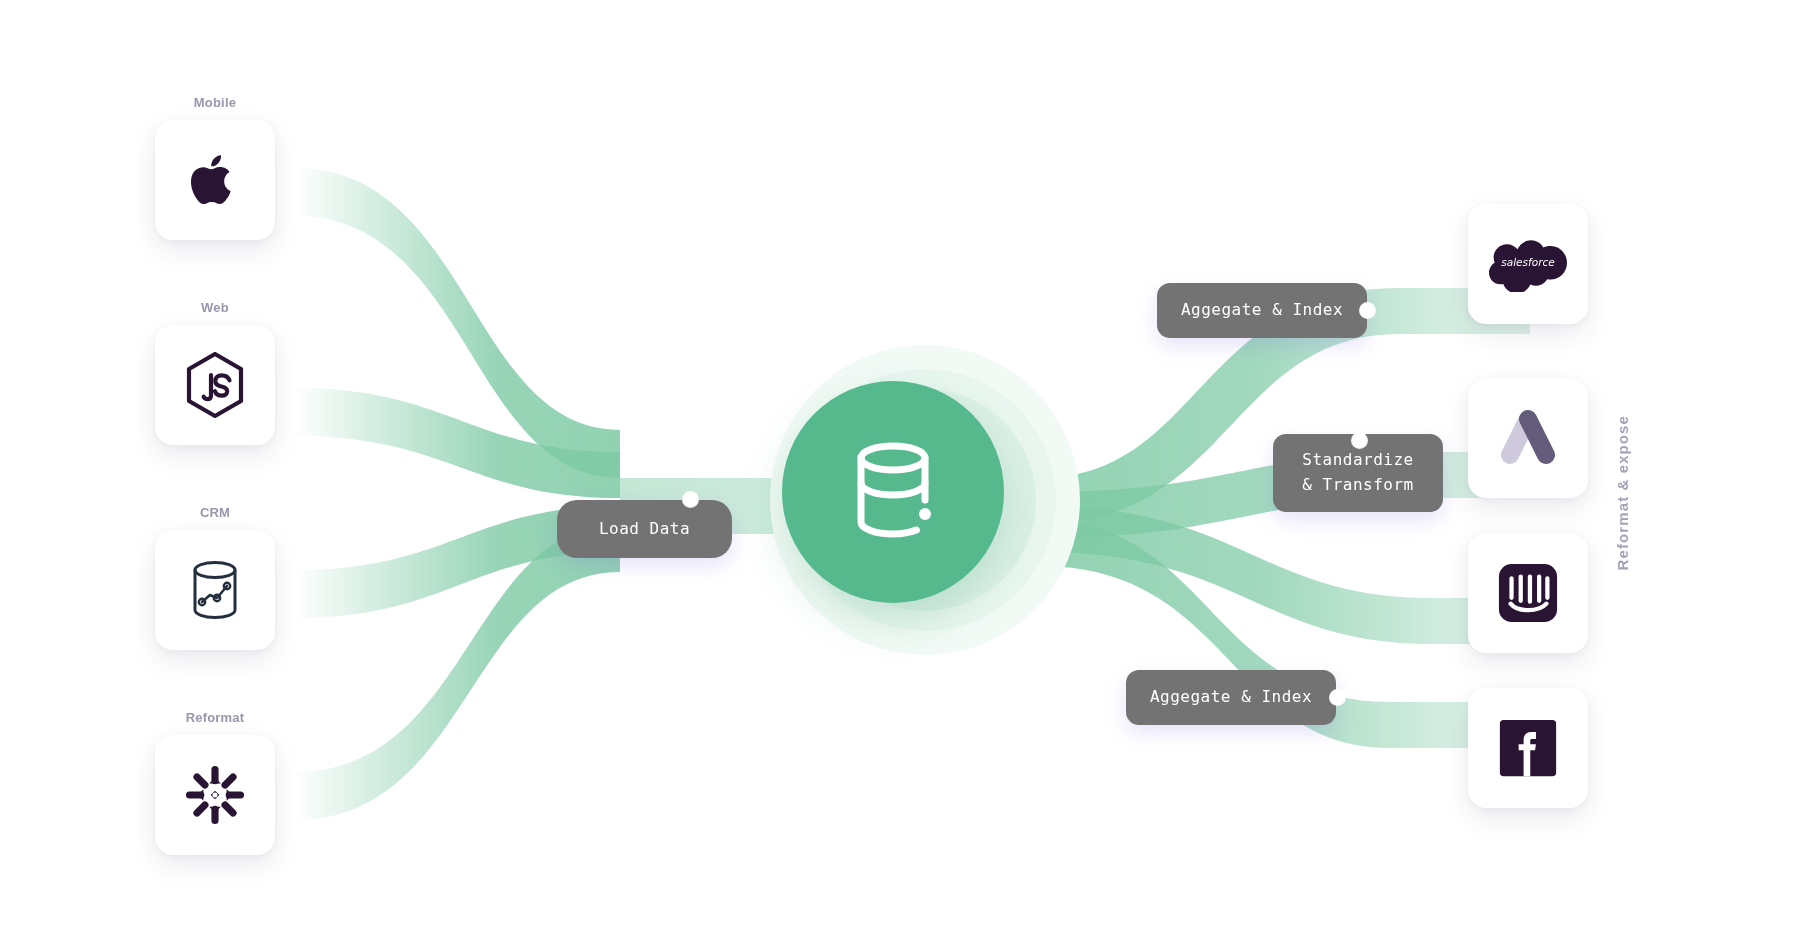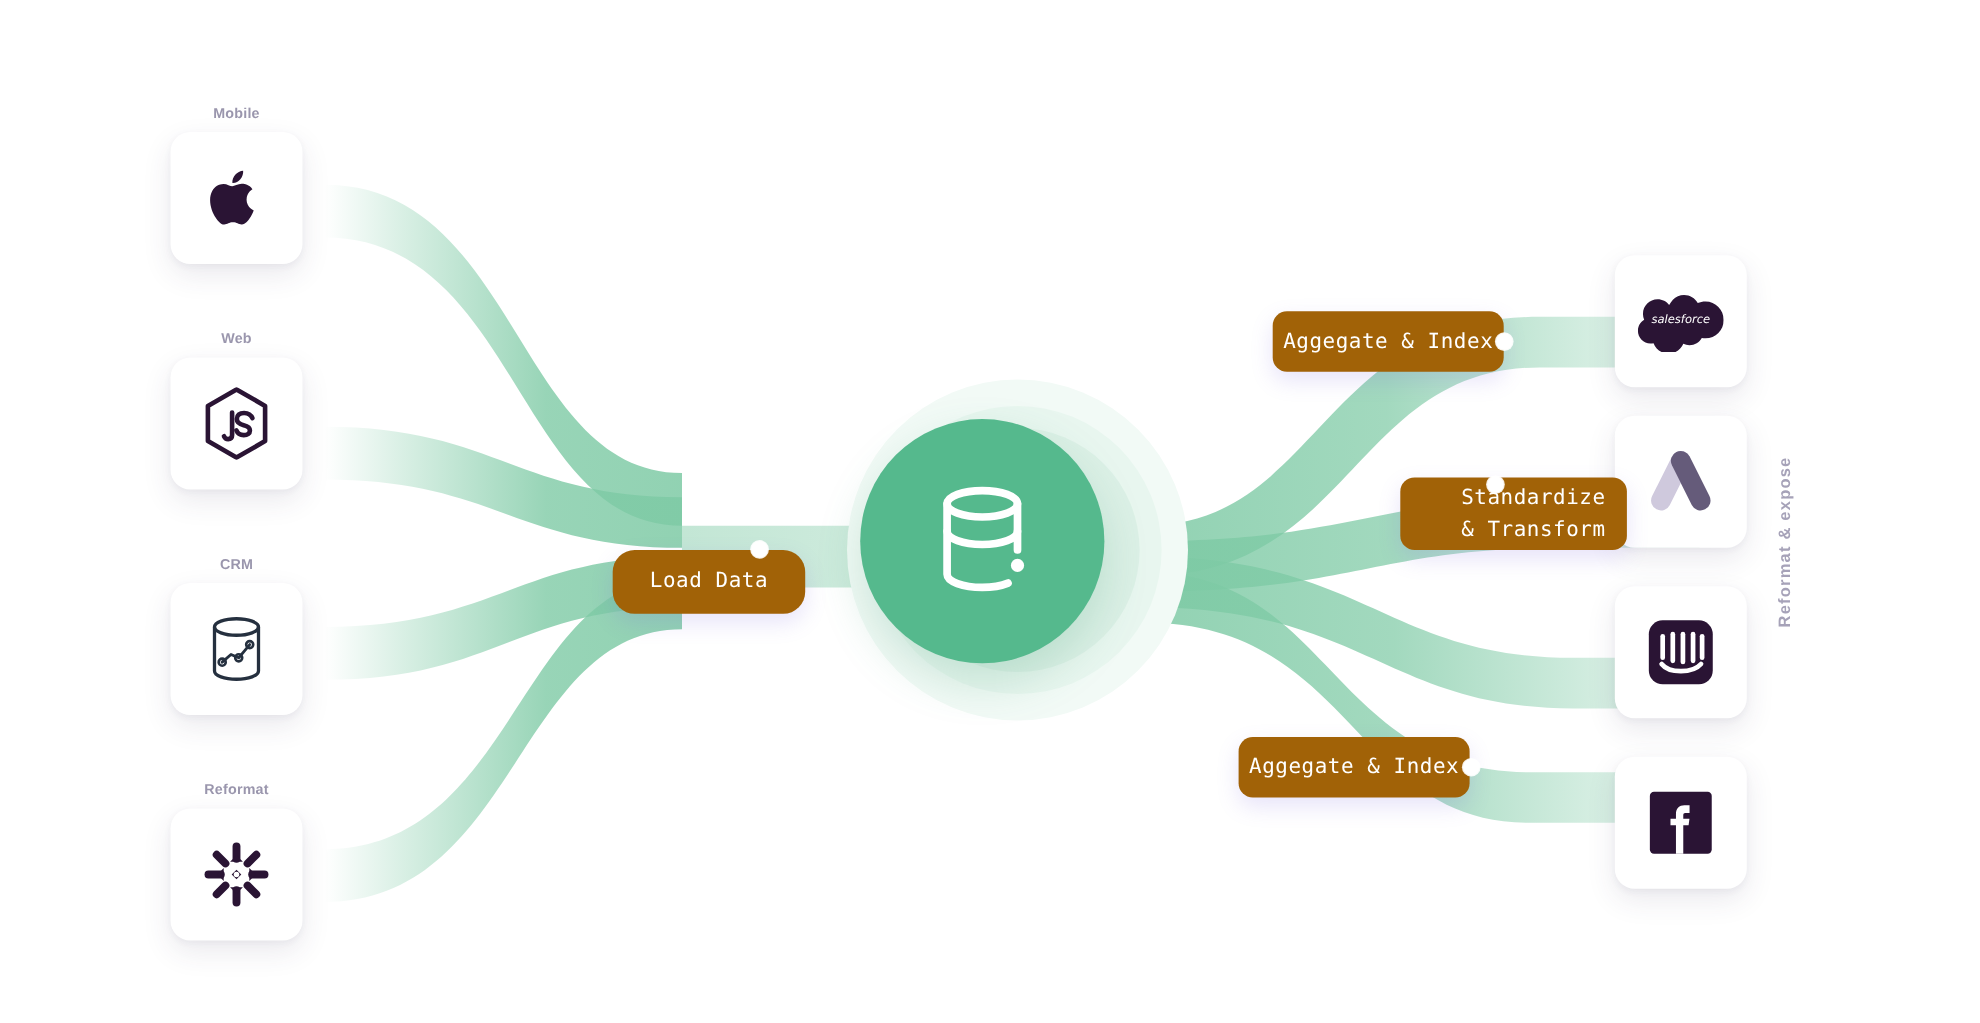--- a/index.html
+++ b/index.html
@@ -49,25 +49,25 @@
     width:222px;height:222px;left:782px;top:381px;
     border-radius:50%;
     background:#55b98d;
     display:flex;align-items:center;justify-content:center;
     box-shadow:0 18px 40px rgba(70,160,120,.22);
   }
 
   
   .pill{
     position:absolute;z-index:5;
-    background:#a16207;
+    background:#737373;
     color:#ffffff;
     border-radius:13px;
     font-family:"DejaVu Sans Mono","Liberation Mono",monospace;
-    font-size:19px;
+    font-size:16px;
     letter-spacing:.5px;
     display:flex;align-items:center;justify-content:center;
     text-align:center;
     line-height:1.55;
     box-shadow:0 8px 20px rgba(120,100,220,.18);
     white-space:pre;
   }
   .dot{
     position:absolute;z-index:6;
     width:15px;height:15px;border-radius:50%;
@@ -204,30 +204,30 @@
       </svg>
     </span>
   </div>
 
   <div class="pill" style="left:557px;top:500px;width:175px;height:58px;border-radius:20px;">Load Data</div>
   <div class="dot" style="left:683px;top:492px;"></div>
 
   <div class="pill" style="left:1157px;top:283px;width:210px;height:55px;">Aggegate &amp; Index</div>
   <div class="dot" style="left:1360px;top:303px;"></div>
 
-  <div class="pill" style="left:1273px;top:434px;width:170px;height:66px;padding-left:36px;">Standardize
+  <div class="pill" style="left:1273px;top:434px;width:170px;height:78px;">Standardize
 &amp; Transform</div>
   <div class="dot" style="left:1352px;top:433px;"></div>
 
   <div class="dot" style="left:1350px;top:563px;"></div>
 
   <div class="pill" style="left:1126px;top:670px;width:210px;height:55px;">Aggegate &amp; Index</div>
   <div class="dot" style="left:1330px;top:690px;"></div>
 
-  <div class="card" style="left:1468px;top:232px;">
+  <div class="card" style="left:1468px;top:204px;">
     <span>
       <svg width="78" height="56" viewBox="0 0 78 56">
         <path fill="#2a1434" d="M31.8 8.6c2.6-2.7 6.2-4.4 10.2-4.4 5.3 0 9.9 2.9 12.4 7.3 2.1-.95 4.5-1.5 7-1.5 9.3 0 16.6 7.5 16.6 16.8S70.7 43.6 61.4 43.6c-1.1 0-2.2-.1-3.3-.33-2.2 3.9-6.4 6.6-11.2 6.6-2 0-3.9-.46-5.6-1.3-2.2 5.2-7.4 8.9-13.4 8.9-6.3 0-11.6-3.9-13.7-9.5-.9.2-1.8.3-2.8.3C5.1 48.3 0 43.1 0 36.7c0-4.3 2.3-8.05 5.7-10.05-.7-1.6-1.1-3.4-1.1-5.3 0-7.3 6-13.2 13.3-13.2 4.3 0 8.1 2 10.5 5.2.9-1.6 2-3 3.4-4.75z"></path>
         <text x="39" y="30" font-family="DejaVu Sans, sans-serif" font-size="10.5" font-style="italic" fill="#ffffff" text-anchor="middle">salesforce</text>
       </svg>
     </span>
   </div>
 
   <div class="card" style="left:1468px;top:378px;">
     <span>

